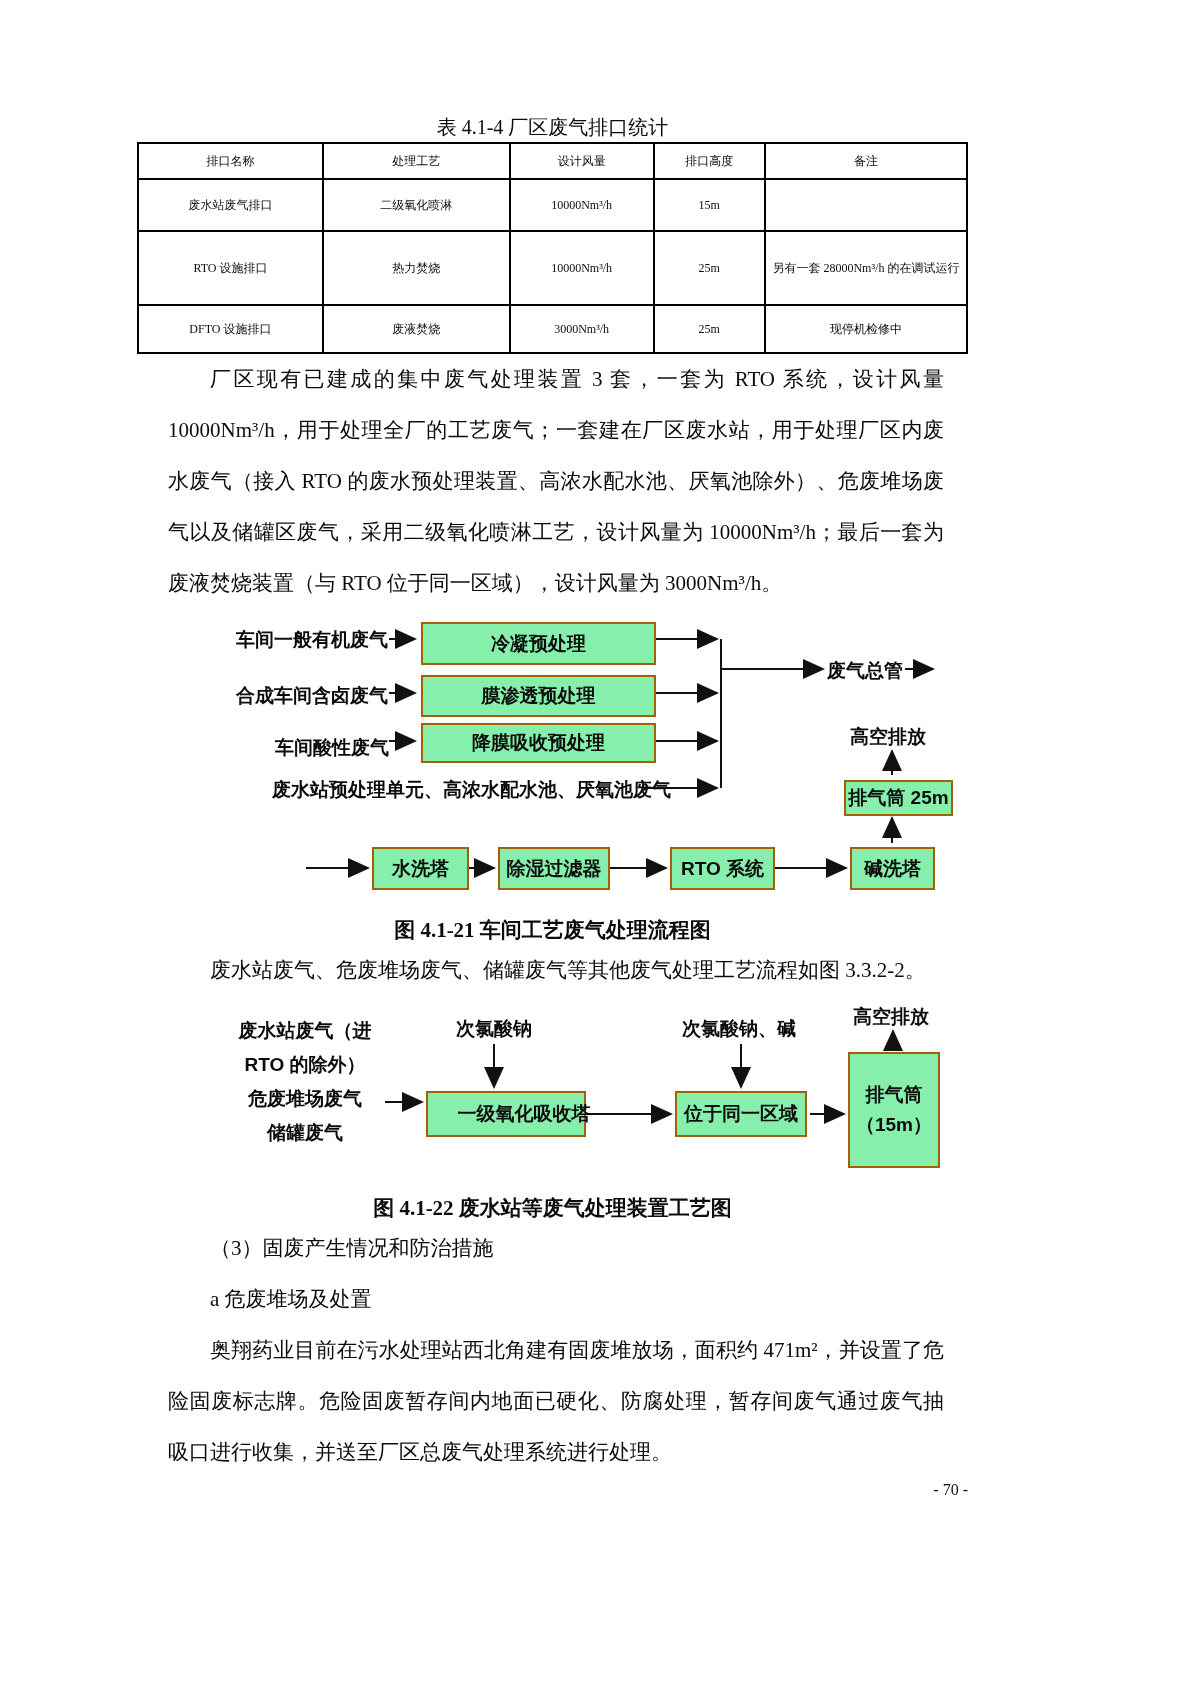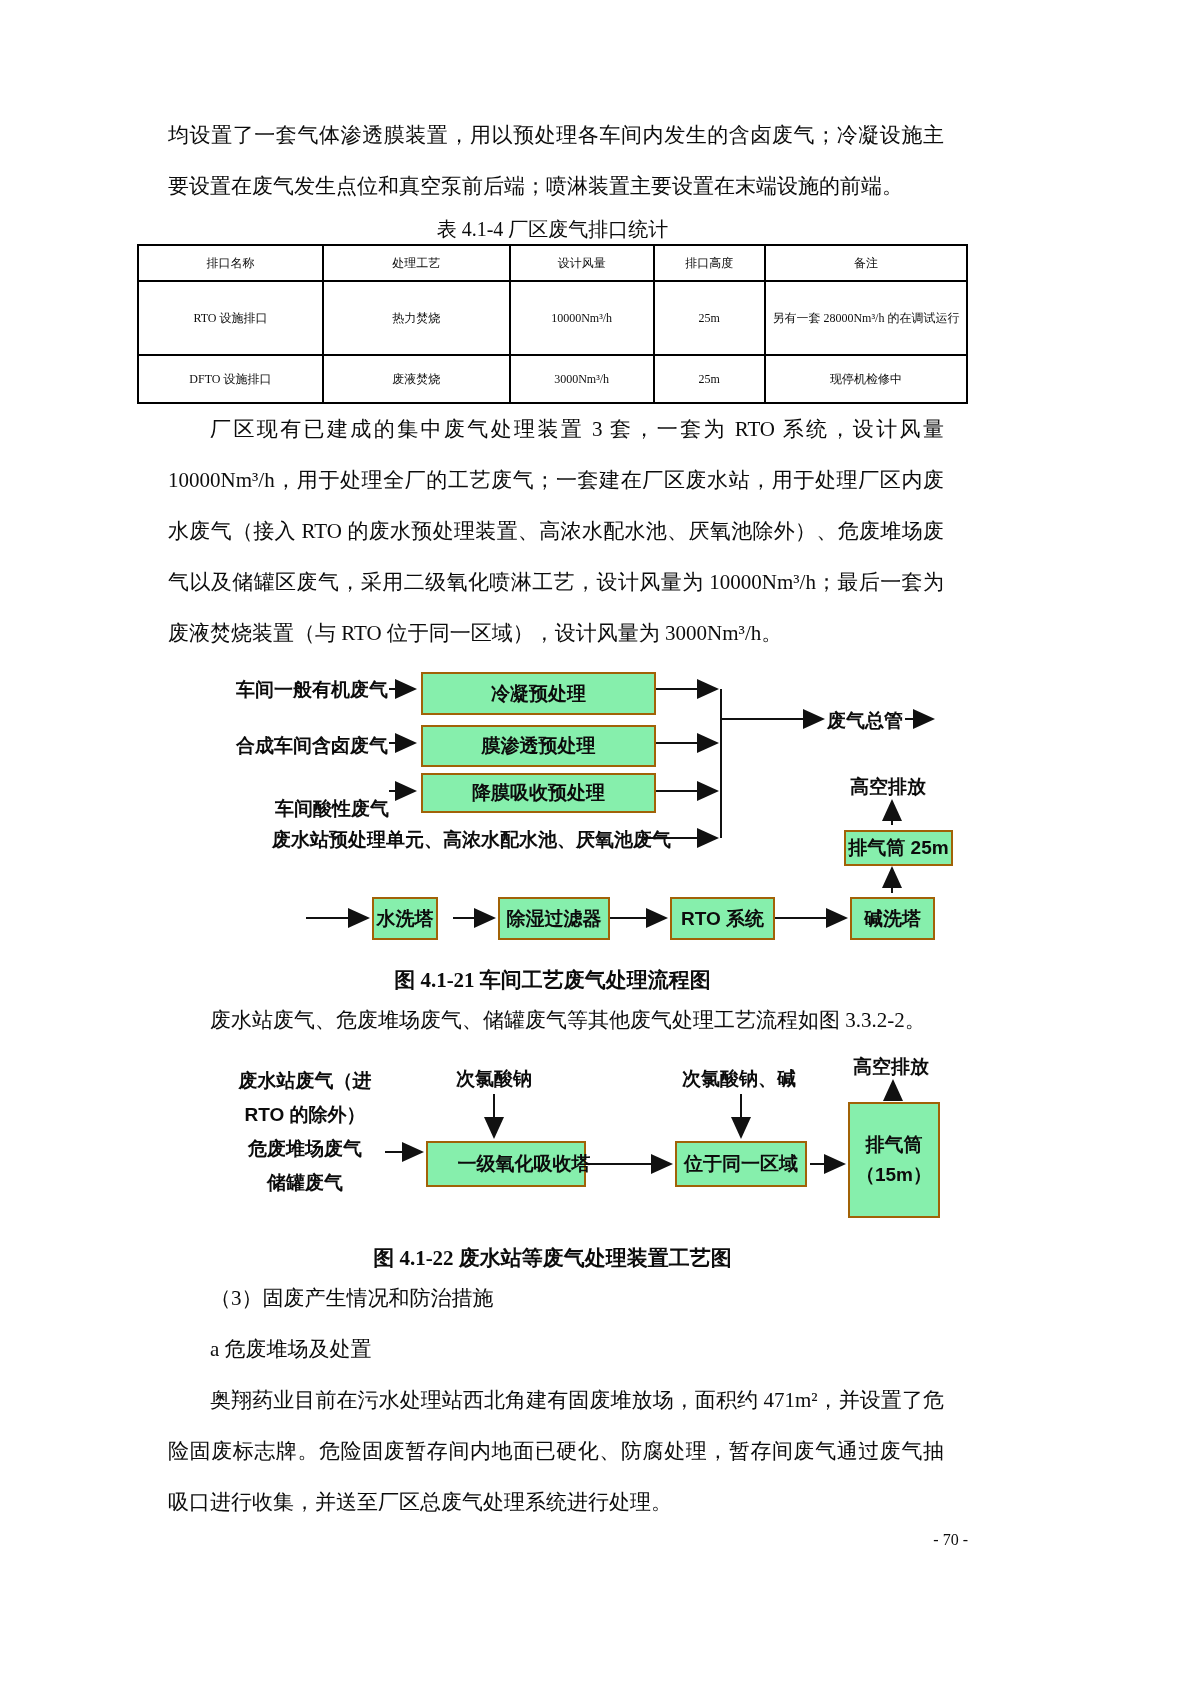--- a/index.html
+++ b/index.html
@@ -61,39 +61,45 @@
     text-align:right;font-size:16px;margin-top:3px;
     font-family:"Liberation Serif","DejaVu Serif",serif;
   }
 </style>
 </head>
 <body>
 
 <div class="page">
   <div class="doc">
 
-    <p class="para">均设置了一套气体渗透膜装置，用以预处理各车间内发生的含卤废气；冷凝设施主要设置在废气发生点位和真空泵前后端；喷淋装置主要设置在末端设施的前端。</p>
 
     <div class="tbl-caption">表 4.1-4 厂区废气排口统计</div>
 
     <table class="stat">
       <colgroup>
           <col class="c1">
           <col class="c2">
           <col class="c3">
           <col class="c4">
           <col class="c5">
         </colgroup>
       <tbody>
         <tr>
           <th>排口名称</th>
           <th>处理工艺</th>
           <th>设计风量</th>
           <th>排口高度</th>
           <th>备注</th>
+        </tr>
+        <tr class="r1">
+          <td>废水站废气排口</td>
+          <td>二级氧化喷淋</td>
+          <td>10000Nm³/h</td>
+          <td>15m</td>
+          <td></td>
         </tr>
         <tr class="r2">
           <td>RTO 设施排口</td>
           <td>热力焚烧</td>
           <td>10000Nm³/h</td>
           <td>25m</td>
           <td>另有一套 28000Nm³/h 的在调试运行</td>
         </tr>
         <tr class="r3">
           <td>DFTO 设施排口</td>
@@ -128,29 +134,29 @@
           <line x1="755" y1="166" x2="755" y2="144" marker-end="url(#ah1)"></line>
           <line x1="755" y1="234" x2="755" y2="211" marker-end="url(#ah1)"></line>
           <line x1="169" y1="259" x2="229" y2="259" marker-end="url(#ah1)"></line>
           <line x1="316" y1="259" x2="355" y2="259" marker-end="url(#ah1)"></line>
           <line x1="473" y1="259" x2="527" y2="259" marker-end="url(#ah1)"></line>
           <line x1="638" y1="259" x2="707" y2="259" marker-end="url(#ah1)"></line>
         </g>
       </svg>
       <span class="dg-label" style="left:99px;top:18px;">车间一般有机废气</span>
       <span class="dg-label" style="left:99px;top:74px;">合成车间含卤废气</span>
-      <span class="dg-label" style="left:138px;top:137px;">车间酸性废气</span>
+      <span class="dg-label" style="left:138px;top:126px;">车间酸性废气</span>
       <span class="dg-label" style="left:135px;top:168px;">废水站预处理单元、高浓水配水池、厌氧池废气</span>
       <div class="dg-box" style="left:284px;top:13px;width:235px;height:43px;">冷凝预处理</div>
       <div class="dg-box" style="left:284px;top:114px;width:235px;height:40px;">降膜吸收预处理</div>
       <div class="dg-box" style="left:284px;top:66px;width:235px;height:42px;">膜渗透预处理</div>
       <span class="dg-label" style="left:690px;top:49px;">废气总管</span>
       <span class="dg-label" style="left:713px;top:115px;">高空排放</span>
       <div class="dg-box" style="left:707px;top:171px;width:109px;height:36px;">排气筒 25m</div>
-      <div class="dg-box" style="left:235px;top:238px;width:66px;height:43px;">水洗塔</div>
+      <div class="dg-box" style="left:235px;top:238px;width:97px;height:43px;">水洗塔</div>
       <div class="dg-box" style="left:361px;top:238px;width:112px;height:43px;">除湿过滤器</div>
       <div class="dg-box" style="left:533px;top:238px;width:105px;height:43px;">RTO 系统</div>
       <div class="dg-box" style="left:713px;top:238px;width:85px;height:43px;">碱洗塔</div>
     </div>
 
     <div class="fig-caption" style="margin-top:6px;">图 4.1-21 车间工艺废气处理流程图</div>
 
     <p class="para indent">废水站废气、危废堆场废气、储罐废气等其他废气处理工艺流程如图 3.3.2-2。</p>
 
     <div class="diagram d2">

